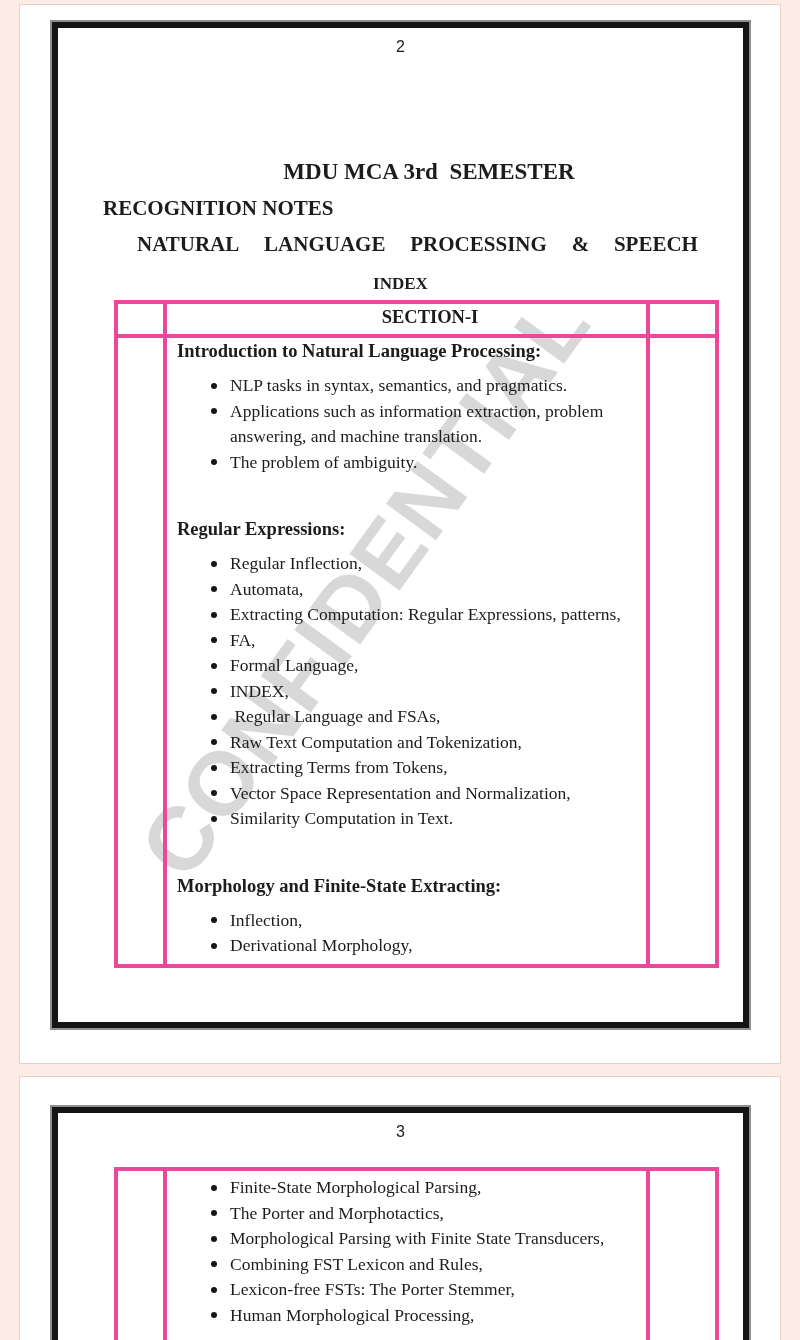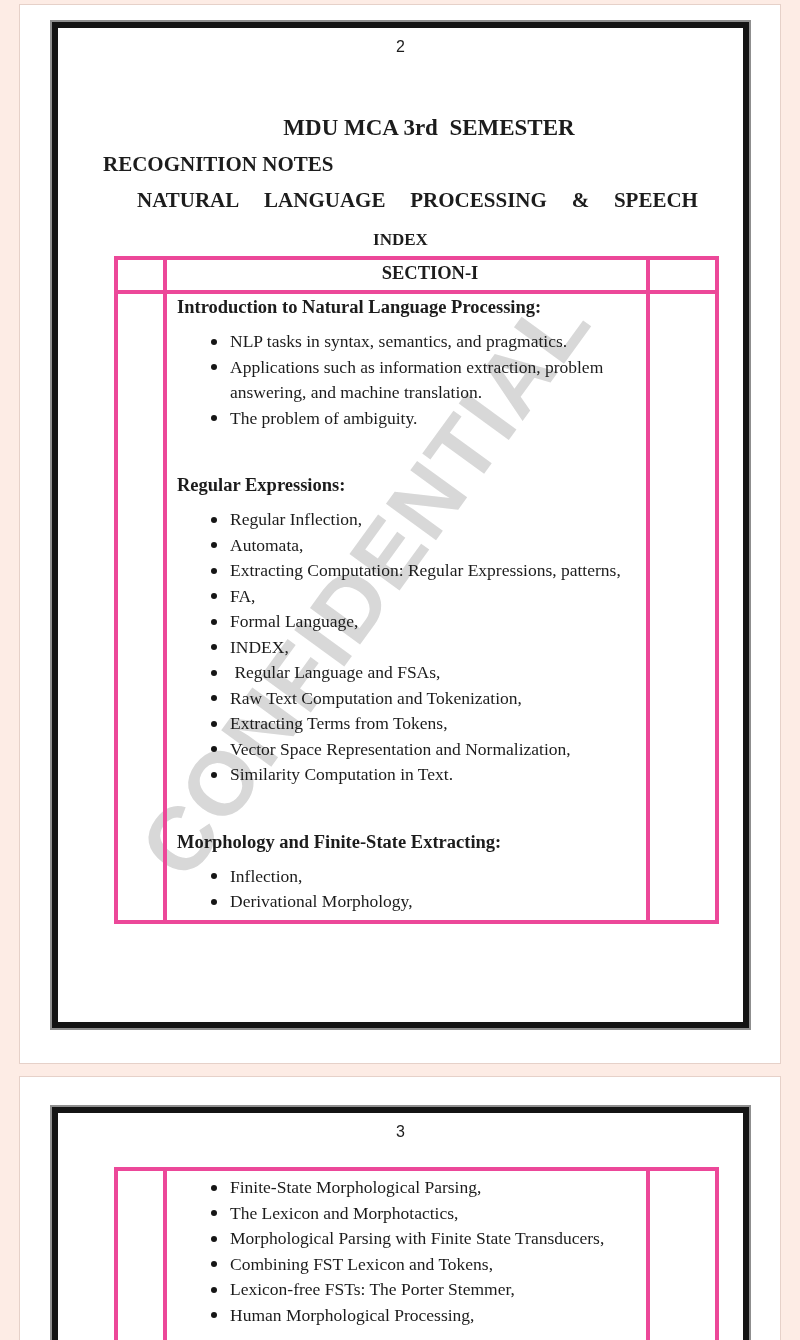--- a/index.html
+++ b/index.html
@@ -30,21 +30,21 @@
     color:#bcbcbc;opacity:.58;transform:rotate(-54deg);
     z-index:1;user-select:none;
   }
   .pagenum{
     margin-top:8px;text-align:center;
     font-family:"Liberation Sans","DejaVu Sans",sans-serif;
     font-size:16px;line-height:22px;
   }
   .content{padding:0 45px;position:relative;}
   .doc-title{
-    margin-top:56px;font-weight:bold;font-size:23px;line-height:28px;
+    margin-top:100px;font-weight:bold;font-size:23px;line-height:28px;
     text-align:center;text-indent:57px;white-space:pre-wrap;
   }
   .subtitle{margin-top:10px;font-weight:bold;font-size:21px;line-height:25.5px;}
   .words{display:flex;justify-content:space-between;padding-left:34px;}
   .sub2{text-align:left;}
   .index-label{margin-top:14px;text-align:center;font-weight:bold;font-size:17px;line-height:26px;}
   table.idx{
     border-collapse:collapse;table-layout:fixed;
     margin:3px 0 0 11px;width:567px;
   }
@@ -136,23 +136,23 @@
   <div class="frame" id="frame3">
     <div class="pagenum">3</div>
     <div class="content">
       <table class="idx" style="margin-top:24px;">
         <tbody>
             <tr>
           <td class="c1"></td>
           <td class="c2 main-cell3">
             <div class="blist" style="margin-top:0;">
               <div class="li"><span class="dot"></span><span class="txt">Finite-State Morphological Parsing,</span></div>
-              <div class="li"><span class="dot"></span><span class="txt">The Lexicon and Morphotactics,</span></div>
+              <div class="li"><span class="dot"></span><span class="txt">The Porter and Morphotactics,</span></div>
               <div class="li"><span class="dot"></span><span class="txt">Morphological Parsing with Finite State Transducers,</span></div>
-              <div class="li"><span class="dot"></span><span class="txt">Combining FST Lexicon and Tokens,</span></div>
+              <div class="li"><span class="dot"></span><span class="txt">Combining FST Lexicon and Rules,</span></div>
               <div class="li"><span class="dot"></span><span class="txt">Lexicon-free FSTs: The Porter Stemmer,</span></div>
               <div class="li"><span class="dot"></span><span class="txt">Human Morphological Processing,</span></div>
             </div>
           </td>
           <td class="c3"></td>
         </tr>
       </tbody>
         </table>
     </div>
   </div>

